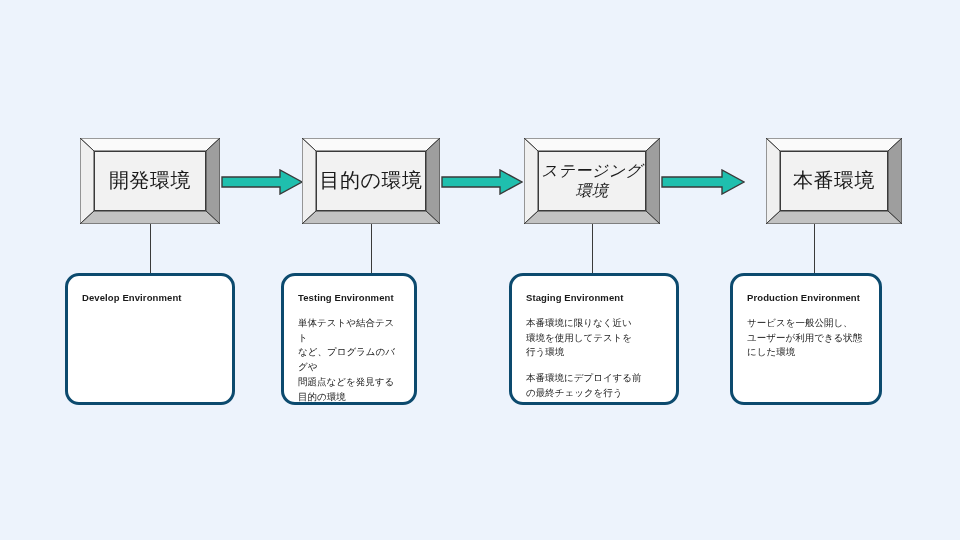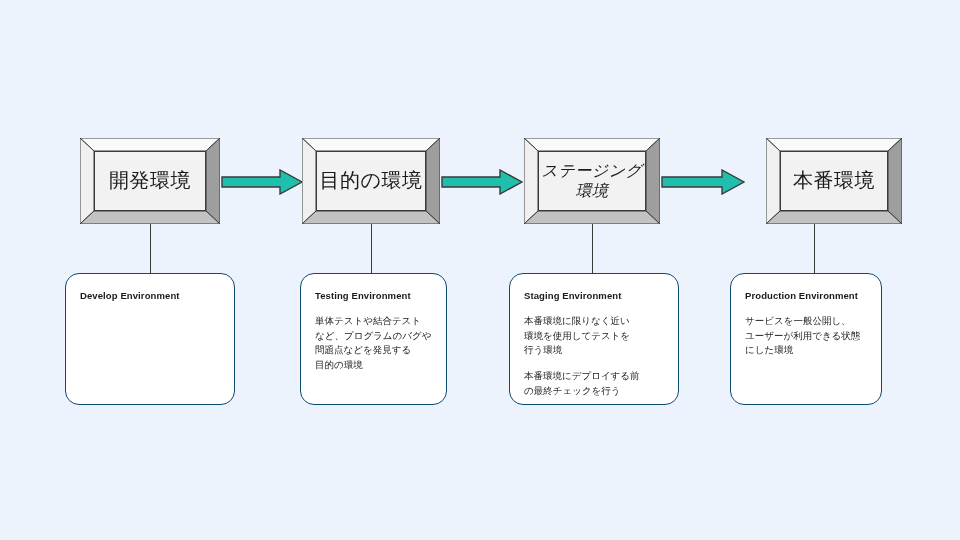--- a/index.html
+++ b/index.html
@@ -58,21 +58,21 @@
     position: absolute;
     width: 1px;
     background: #3a3a3a;
   }
 
   
   .detail-card {
     position: absolute;
     box-sizing: border-box;
     background: #ffffff;
-    border: 1px solid #0c4a6e;
+    border: 3px solid #0c4a6e;
     border-radius: 14px;
     padding: 16px 14px 10px 14px;
   }
   .card-title {
     font-size: 9.5px;
     font-weight: bold;
     color: #1a1a1a;
     margin: 0 0 13px 0;
     letter-spacing: 0.1px;
   }
@@ -158,21 +158,21 @@
     <div class="box-face" style="left:14px; top:13px; width:108px; height:60px;">
       <div class="box-label">本番環境</div>
     </div>
   </div>
   <div class="connector" style="left:814px; top:224px; height:49px;"></div>
 
   <div class="detail-card" style="left:65px; top:273px; width:170px; height:132px;">
     <p class="card-title">Develop Environment</p>
   </div>
 
-  <div class="detail-card" style="left:300px; top:273px; width:147px; height:132px;">
+  <div class="detail-card" style="left:281px; top:273px; width:136px; height:132px;">
     <p class="card-title">Testing Environment</p>
     <p class="card-para">単体テストや結合テスト
 など、プログラムのバグや
 問題点などを発見する
 目的の環境</p>
   </div>
 
   <div class="detail-card" style="left:509px; top:273px; width:170px; height:132px;">
     <p class="card-title">Staging Environment</p>
     <p class="card-para">本番環境に限りなく近い

